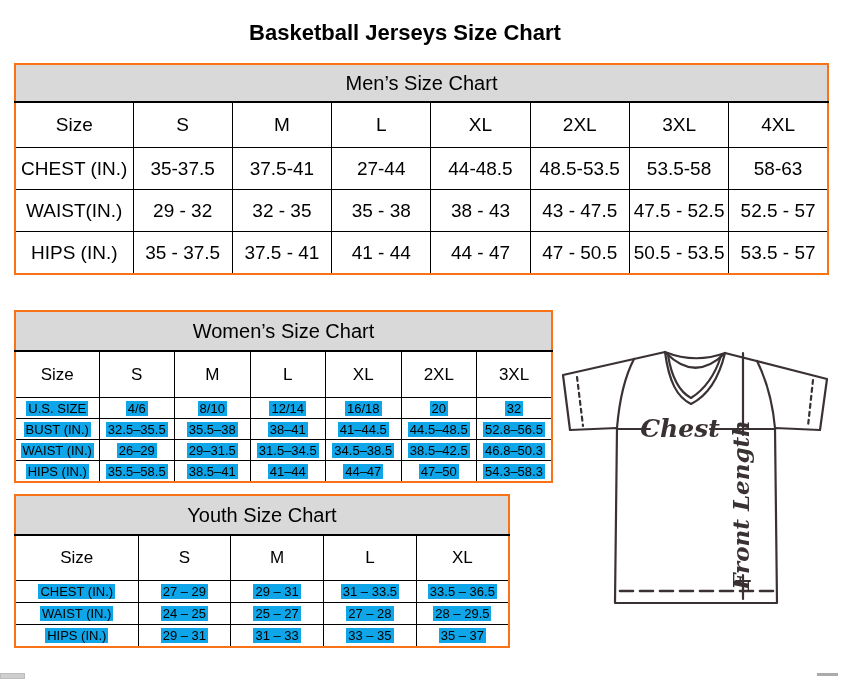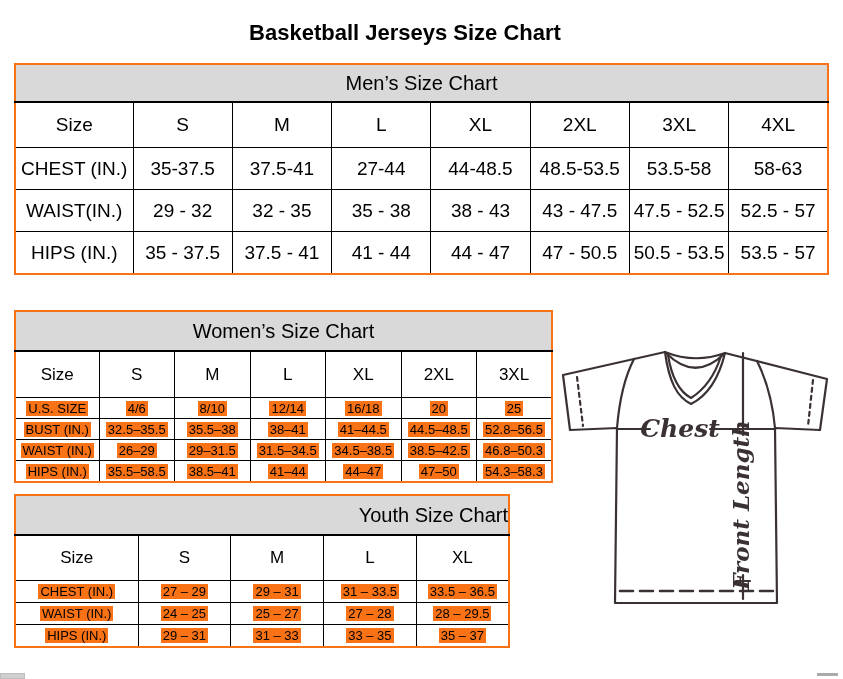--- a/index.html
+++ b/index.html
@@ -26,26 +26,26 @@
   table.men col.c0{width:118px;}
   
   table.women{left:14px;top:298px;width:539px;margin-top:12px;}
   table.women tr.band td{height:38px;}
   table.women tr.head td{height:45px;font-size:17px;}
   table.women tr.data td{height:20px;font-size:13px;}
   table.women td.lbl{font-size:12px;}
   table.women col.c0{width:84px;}
   
   table.youth{left:14px;top:494px;width:496px;}
-  table.youth tr.band td{height:38px;text-align:right;}
+  table.youth tr.band td{height:38px;}
   table.youth tr.head td{height:44px;font-size:17px;}
   table.youth tr.data td{height:21px;font-size:13px;}
   table.youth td.lbl{font-size:12px;}
   table.youth col.c0{width:123px;}
-  .hl{background:#f97316;padding:0 2px;}
+  .hl{background:#0ea5e9;padding:0 2px;}
   
   .jersey-wrap{position:absolute;left:556px;top:340px;width:287px;height:300px;}
   .jersey-wrap svg{display:block;}
   .jersey-label{
     font-family:"DejaVu Serif","Liberation Serif",serif;
     font-style:italic;font-weight:bold;fill:#3a3133;
   }
   
   .frag{position:absolute;}
   .frag-left{left:0;top:673px;width:25px;height:6px;background:#cfcfcf;border:1px solid #bdbdbd;box-sizing:border-box;}
@@ -137,21 +137,21 @@
     <td>2XL</td>
     <td>3XL</td>
   </tr>
   <tr class="data">
     <td class="lbl"><span class="hl">U.S. SIZE</span></td>
     <td><span class="hl">4/6</span></td>
     <td><span class="hl">8/10</span></td>
     <td><span class="hl">12/14</span></td>
     <td><span class="hl">16/18</span></td>
     <td><span class="hl">20</span></td>
-    <td><span class="hl">25</span></td>
+    <td><span class="hl">32</span></td>
   </tr>
   <tr class="data">
     <td class="lbl"><span class="hl">BUST (IN.)</span></td>
     <td><span class="hl">32.5–35.5</span></td>
     <td><span class="hl">35.5–38</span></td>
     <td><span class="hl">38–41</span></td>
     <td><span class="hl">41–44.5</span></td>
     <td><span class="hl">44.5–48.5</span></td>
     <td><span class="hl">52.8–56.5</span></td>
   </tr>

